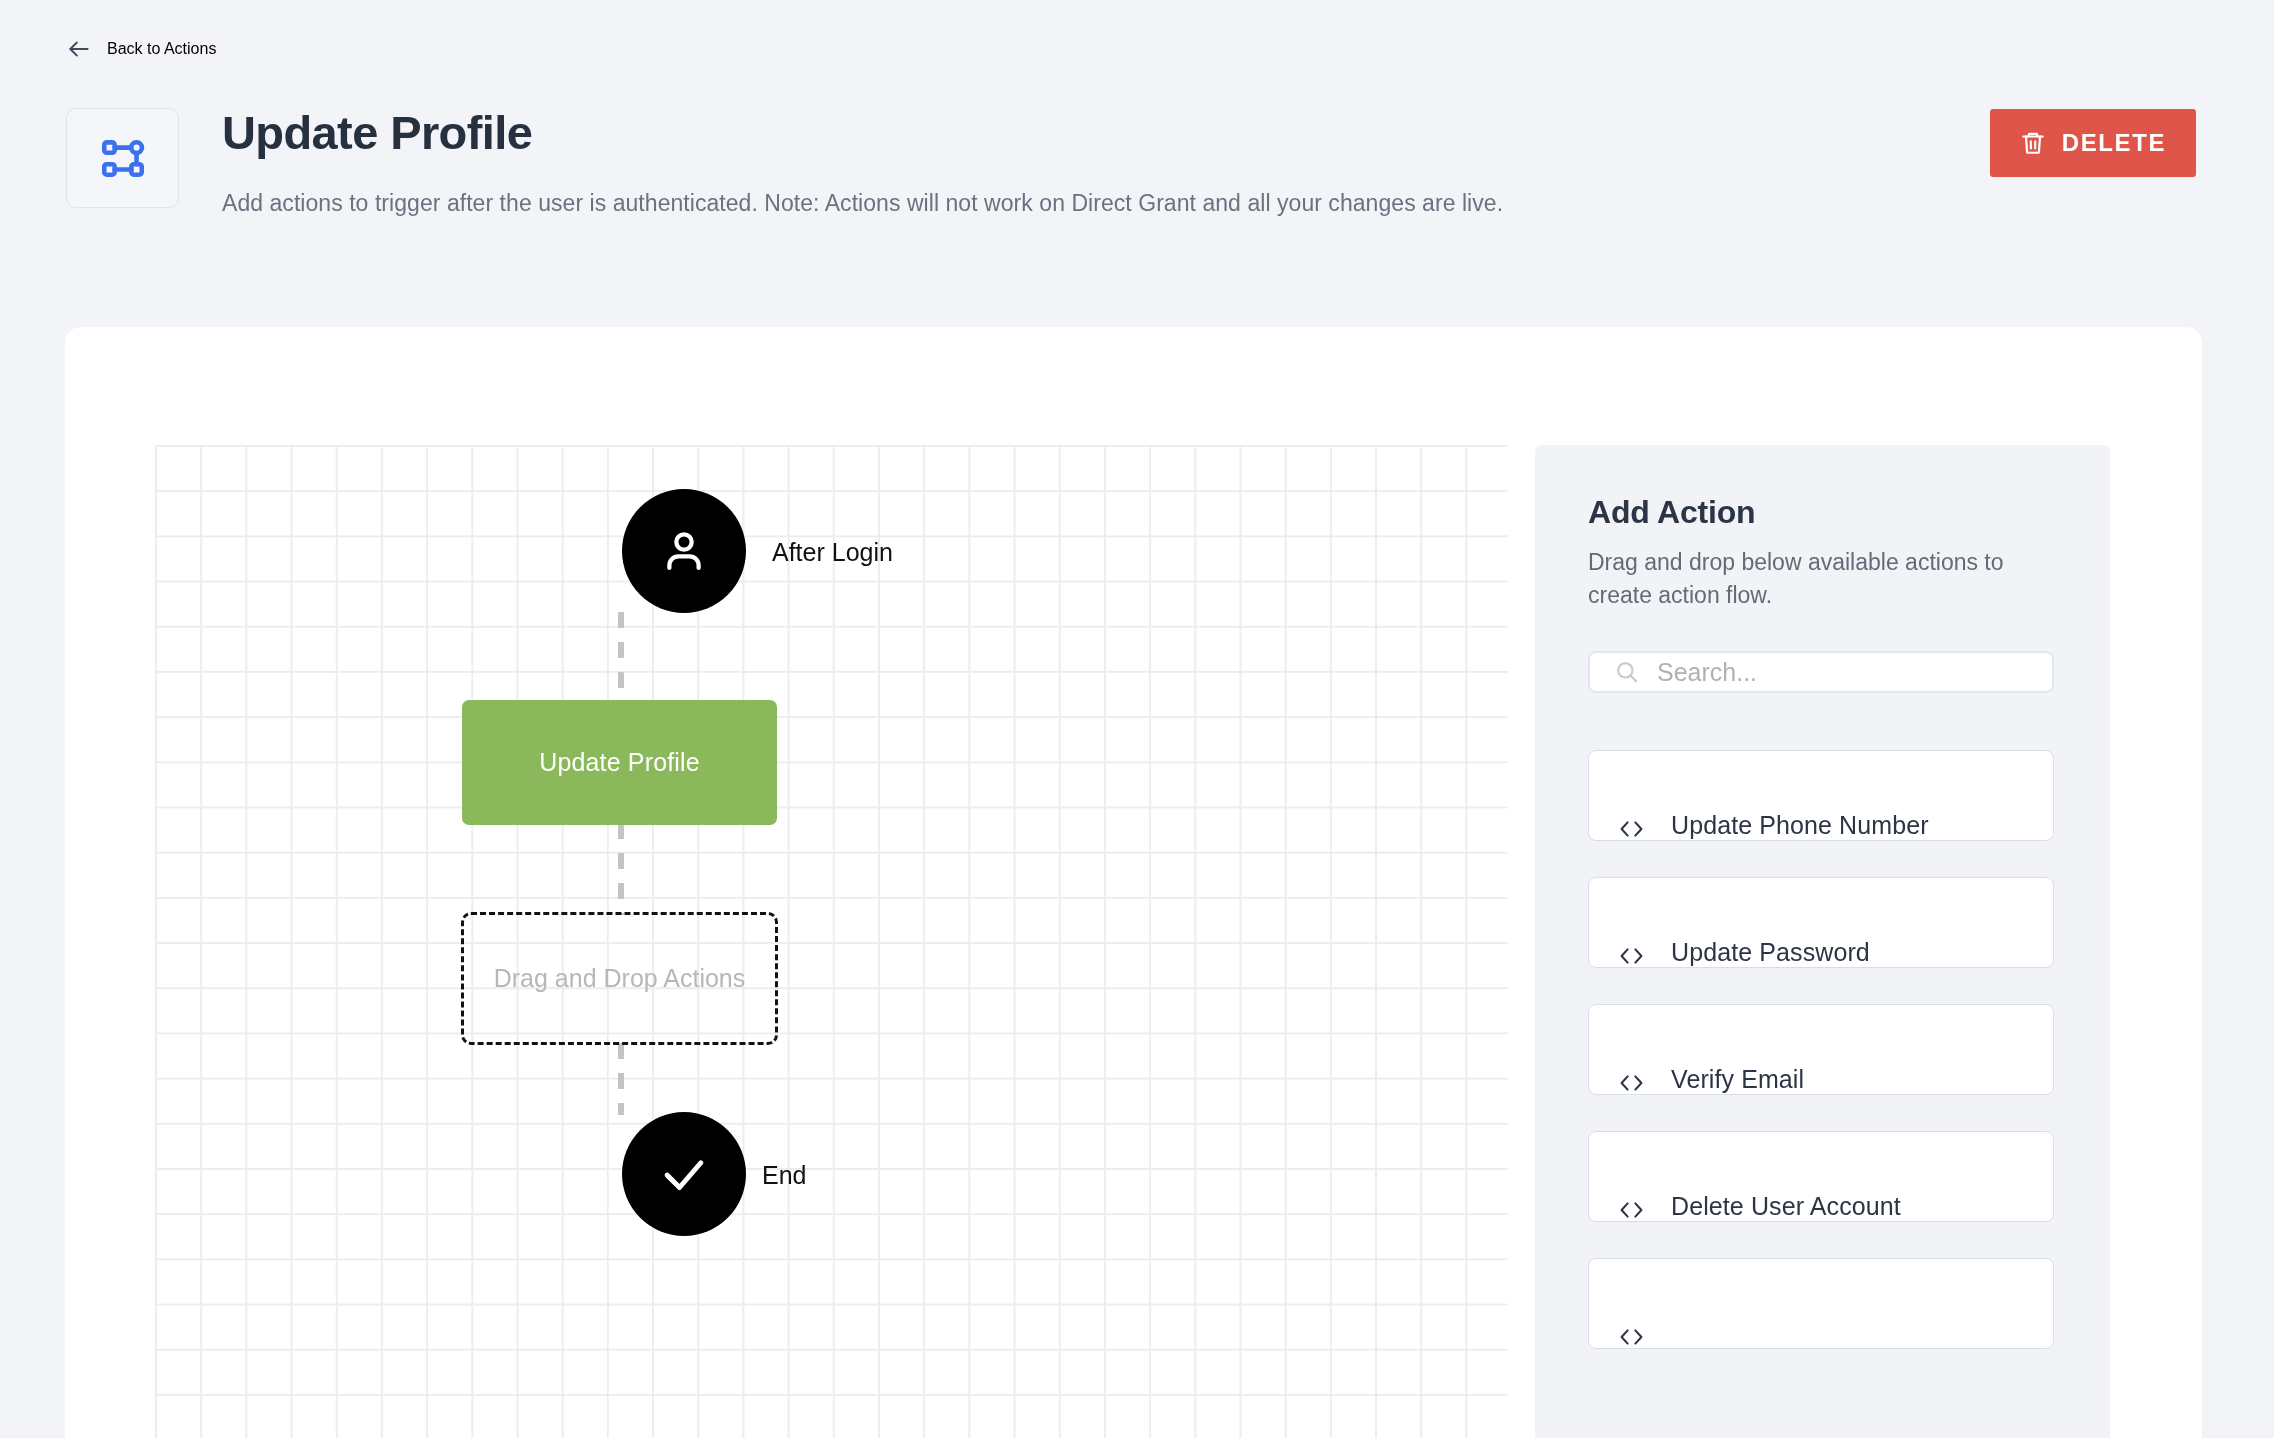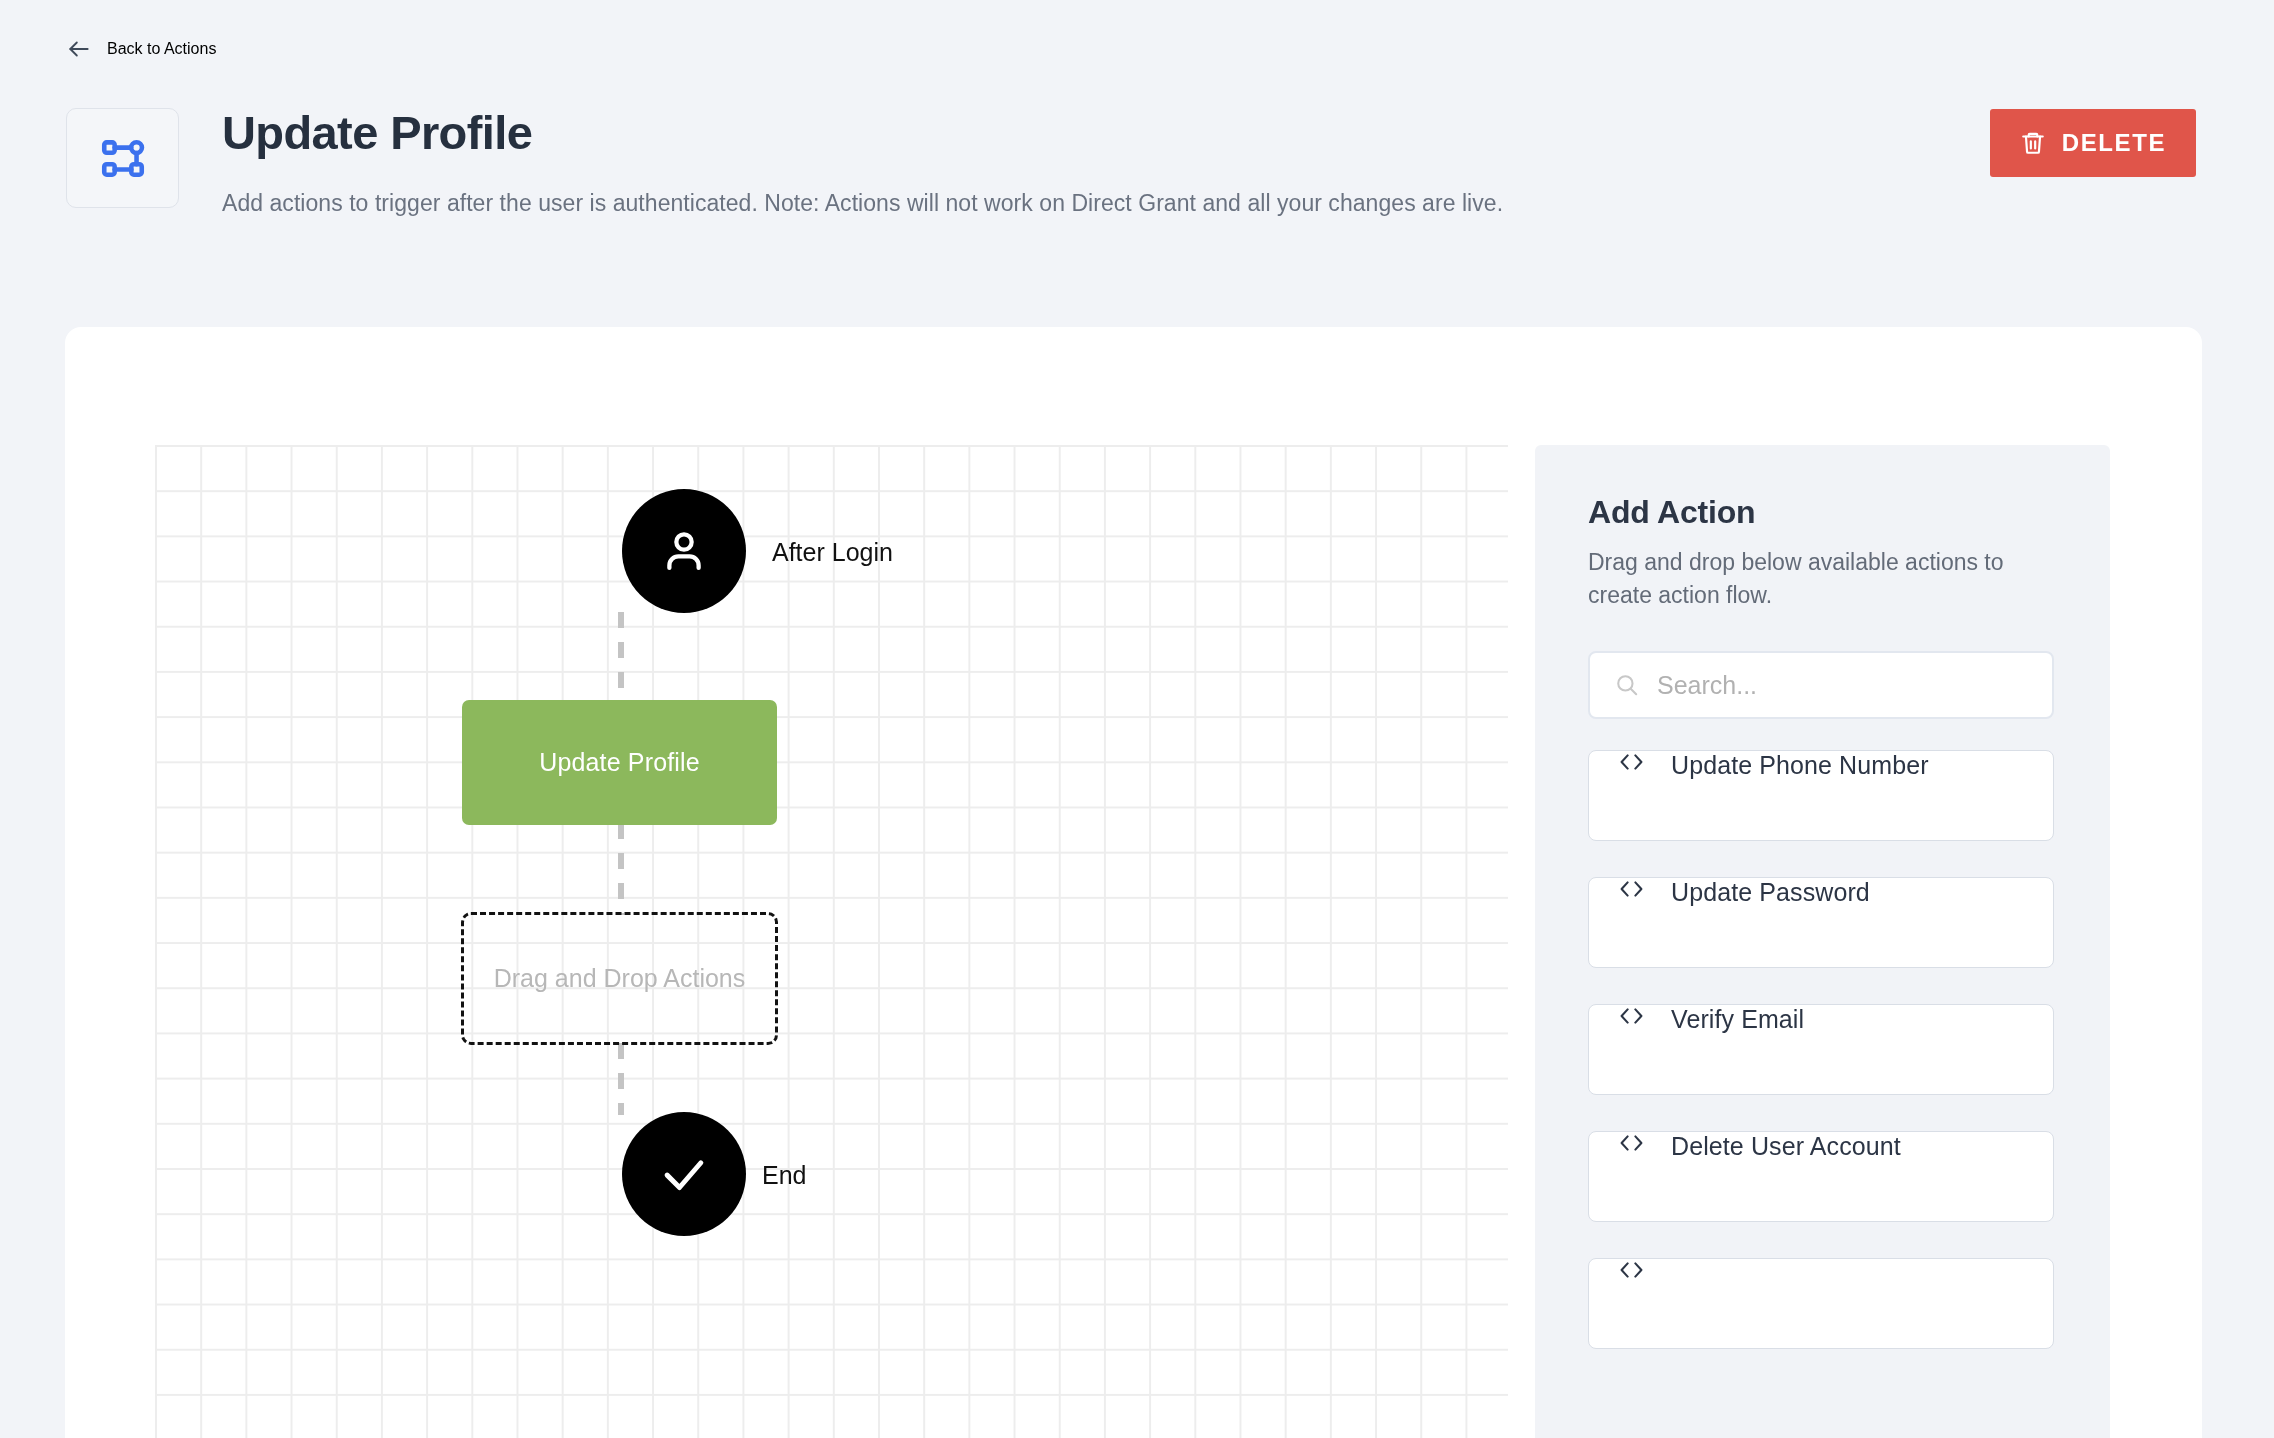--- a/index.html
+++ b/index.html
@@ -216,21 +216,21 @@
     font-size: 23px;
     line-height: 1.42;
     color: #636B78;
   }
 
   .search-box {
     position: absolute;
     left: 1588px;
     top: 651px;
     width: 466px;
-    height: 68px;
+    height: 42px;
     background: #fff;
     border: 2px solid #E2E7EF;
     border-radius: 8px;
     display: flex;
     align-items: center;
     padding-left: 24px;
     gap: 17px;
   }
   .search-box svg { width: 26px; height: 26px; color: #C8C8C8; display: block; flex: none; }
   .search-input {
@@ -250,21 +250,21 @@
     top: 750px;
     width: 466px;
   }
   .action-card {
     width: 466px;
     height: 91px;
     background: #fff;
     border: 1.5px solid #D9DEE6;
     border-radius: 8px;
     display: flex;
-    align-items: flex-start;
+    align-items: flex-end;
     gap: 26px;
     padding-left: 29px;
     margin-bottom: 36px;
     cursor: grab;
   }
   .action-card svg { width: 27px; height: 22px; color: #2C3545; display: block; flex: none; }
   .action-label {
     font-size: 25px;
     color: #2C3545;
     letter-spacing: 0.1px;

